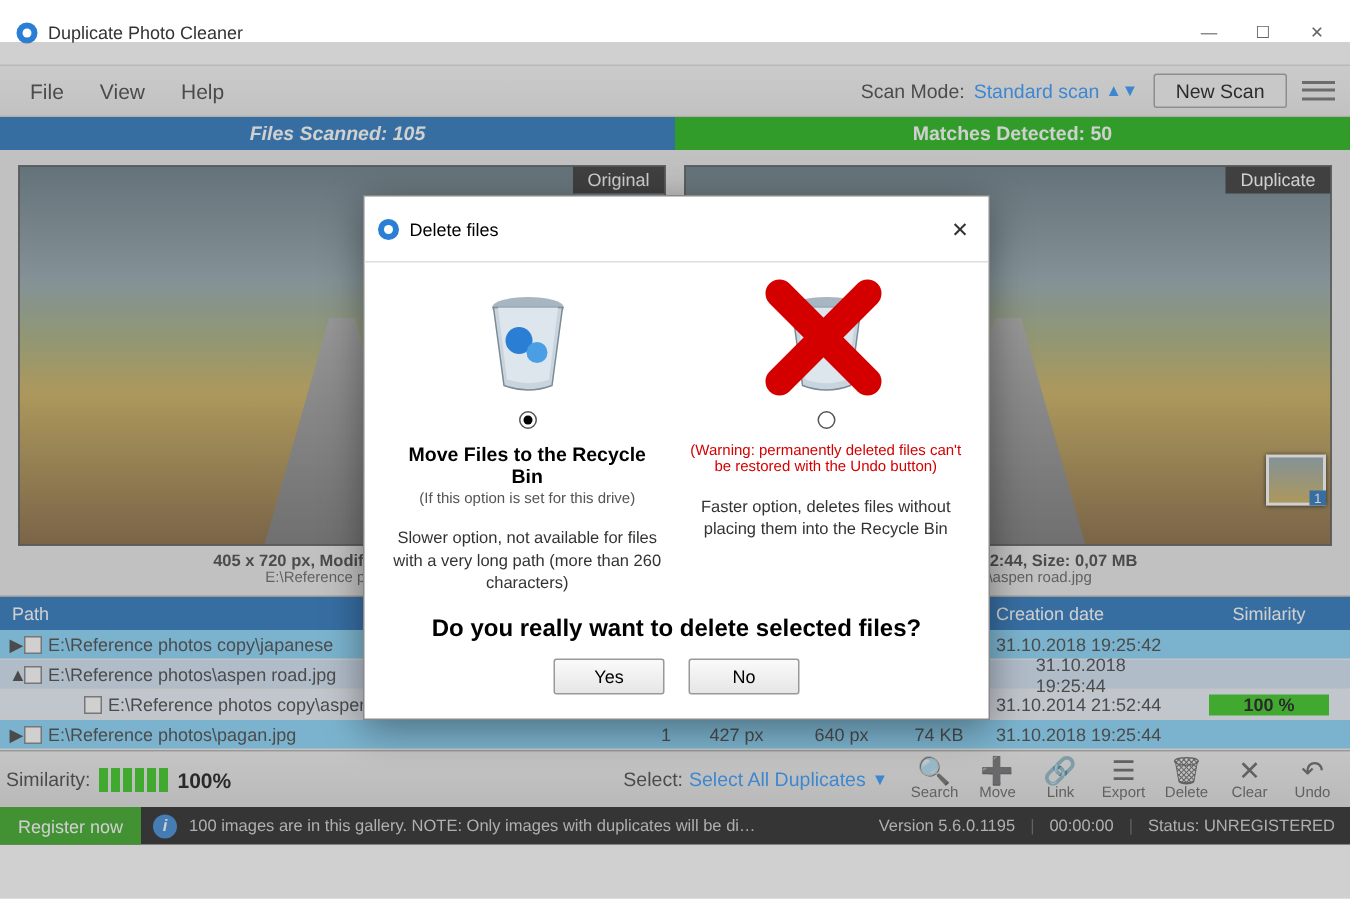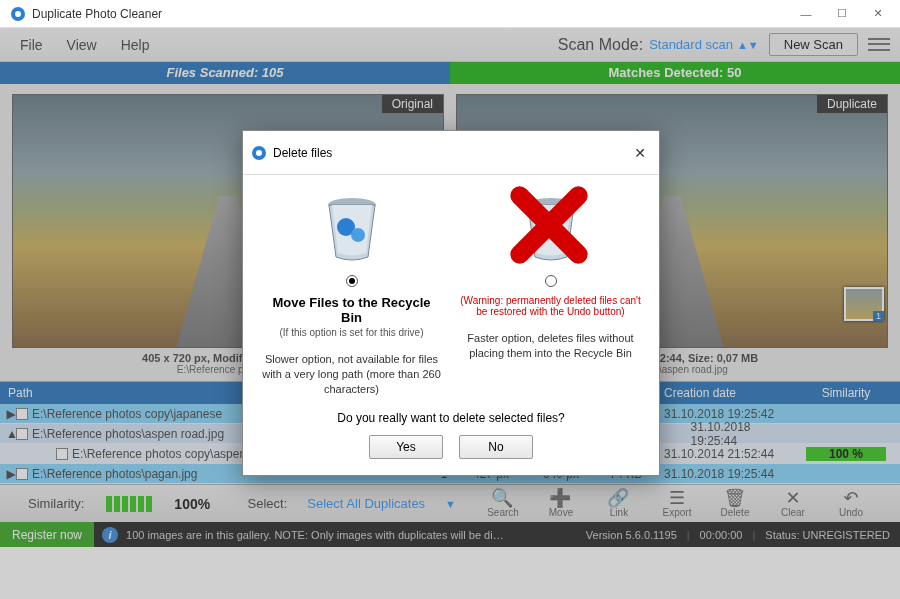--- a/index.html
+++ b/index.html
@@ -1,26 +1,26 @@
 <!DOCTYPE html>
 <html><head>
 <meta charset="utf-8">
 <style>
   * { box-sizing: border-box; margin: 0; padding: 0; font-family: "Segoe UI", Tahoma, sans-serif; }
   body { background: #fff; width: 900px; height: 599px; overflow: hidden; position: relative; }
-  .titlebar { height: 28px; display: flex; align-items: center; background: #fff; border-bottom: 1px solid #ddd; padding: 0 4px; }
+  .titlebar { height: 44px; display: flex; align-items: center; background: #fff; border-bottom: 1px solid #ddd; padding: 0 4px; }
   .titlebar .app-icon { width: 16px; height: 16px; margin: 0 6px; }
   .titlebar .title { font-size: 12px; color: #333; flex: 1; }
   .winbtns { display: flex; }
   .winbtn { width: 36px; height: 28px; display: flex; align-items: center; justify-content: center; color: #666; font-size: 11px; }
 
   .menubar { height: 34px; background: linear-gradient(#f7f7f7,#e9e9e9); display: flex; align-items: center; padding: 0 8px; border-bottom: 1px solid #ccc; }
   .menubar .menu-item { padding: 4px 12px; font-size: 14px; color: #333; }
   .menubar .spacer { flex: 1; }
-  .scan-mode-label { font-size: 16px; color: #333; margin-right: 6px; }
+  .scan-mode-label { font-size: 13px; color: #333; margin-right: 6px; }
   .scan-mode-val { color: #1e90ff; font-size: 13px; margin-right: 4px; }
   .sort-icon { color:#1e90ff; font-size:11px; margin-right: 10px;}
   .new-scan-btn { border: 1px solid #999; background: #f3f3f3; padding: 3px 14px; font-size: 13px; border-radius: 2px; margin-right: 8px;}
   .hamburger { width: 26px; height: 20px; display: flex; flex-direction: column; justify-content: space-around; padding: 2px; }
   .hamburger span { height: 2px; background: #666; }
 
   .statsbar { display: flex; height: 22px; }
   .stats-left { flex: 1; background: #1469b8; color: #fff; text-align: center; font-weight: bold; font-size: 13px; line-height: 22px; font-style: italic; }
   .stats-right { flex: 1; background: #0cb000; color: #fff; text-align: center; font-weight: bold; font-size: 13px; line-height: 22px; }
 
@@ -49,21 +49,21 @@
   .col-sim { width: 80px; text-align:center;}
   .trow { display:flex; height:20px; align-items:center; border-bottom:1px solid #eee; color:#333;}
   .trow > div { padding: 0 8px;}
   .trow.parent { background:#7dd3fc; }
   .trow.selected { background:#cfe1f5;gap:30px; }
   .trow.child { background:#e8f0fa; }
   .arrow { display:inline-block; width:10px; text-align:center; color:#333;}
   .cb { display:inline-block; width:12px; height:12px; border:1px solid #777; background:#fff; vertical-align:middle; margin-right:4px;}
   .sim-cell { background:#25c40a; color:#000; font-weight:bold; text-align:center;}
 
-  .toolbar { height: 38px; background: linear-gradient(#eeeeee,#dcdcdc); display:flex; align-items:center; padding: 0 28px; border-top:1px solid #aaa; gap: 16px;}
+  .toolbar { height: 38px; background: linear-gradient(#eeeeee,#dcdcdc); display:flex; align-items:center; padding: 0 4px; border-top:1px solid #aaa; gap: 0;}
   .similarity-label { font-size:13px; color:#333;}
   .sim-bars { display:flex; gap:2px; margin: 0 6px;}
   .sim-bars span { width:6px; height:16px; background:#25c40a;}
   .sim-val { font-weight:bold; font-size:14px;}
   .toolbar .spacer { flex:1;}
   .select-label { font-size:13px; color:#333; margin-right:4px;}
   .select-link { color:#1e90ff; font-size:13px; margin-right: 4px;}
   .tool-btn { width: 42px; display:flex; flex-direction:column; align-items:center; justify-content:center; color:#555;}
   .tool-btn .ic { font-size:18px; height:18px; line-height:18px;}
   .tool-btn .lbl { font-size:10px;}
@@ -90,21 +90,21 @@
   .bin { width:80px; height:80px; margin: 0 auto 6px auto; position:relative;}
   .bin svg { width:100%; height:100%;}
   .redx { position:absolute; right:2px; bottom:2px; width:30px; height:30px;}
   .radio-row { margin:4px 0;}
   .radio { display:inline-block; width:12px; height:12px; border-radius:50%; border:1px solid #555; position:relative;}
   .radio.sel::after { content:""; position:absolute; inset:2px; background:#000; border-radius:50%;}
   .opt-title { font-weight:bold; font-size:13px; margin-top:4px;}
   .opt-sub { font-size:10px; color:#555; margin-top:2px;}
   .opt-sub.warn { color:#d40000;}
   .opt-desc { font-size:11px; color:#333; margin-top:14px; line-height:1.35;}
-  .confirm { text-align:center; font-size:12px; font-weight:normal; margin:14px 0 10px 0;}
+  .confirm { text-align:center; font-size:16px; font-weight:bold; margin:14px 0 10px 0;}
   .btnrow { display:flex; justify-content:center; gap:16px;}
   .dlgbtn { width:74px; height:24px; border:1px solid #999; background:linear-gradient(#fafafa,#e6e6e6); font-size:12px; border-radius:2px;}
 </style>
 </head>
 <body>
 
 <div class="titlebar">
   <svg class="app-icon" viewBox="0 0 16 16">
       <circle cx="8" cy="8" r="7" fill="#2a7fd4"></circle>
       <circle cx="8" cy="8" r="3" fill="#fff"></circle>

